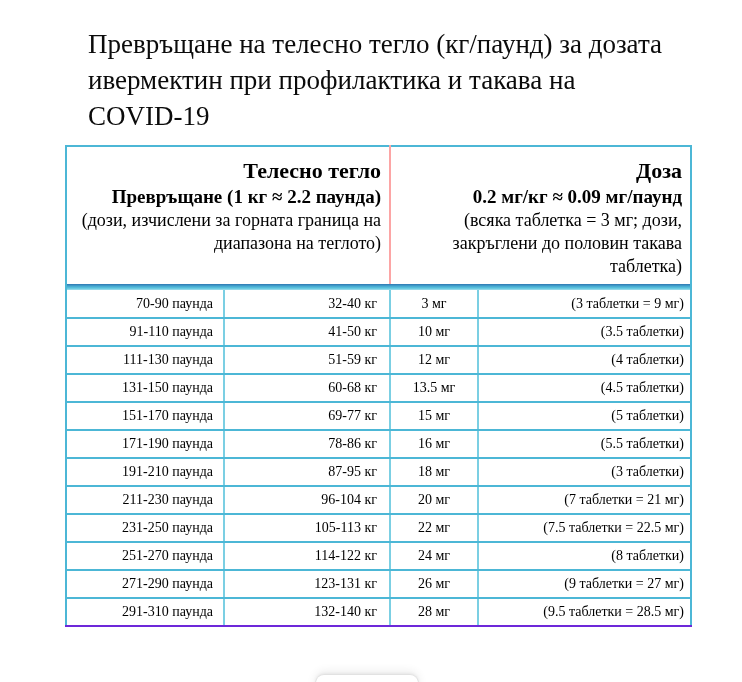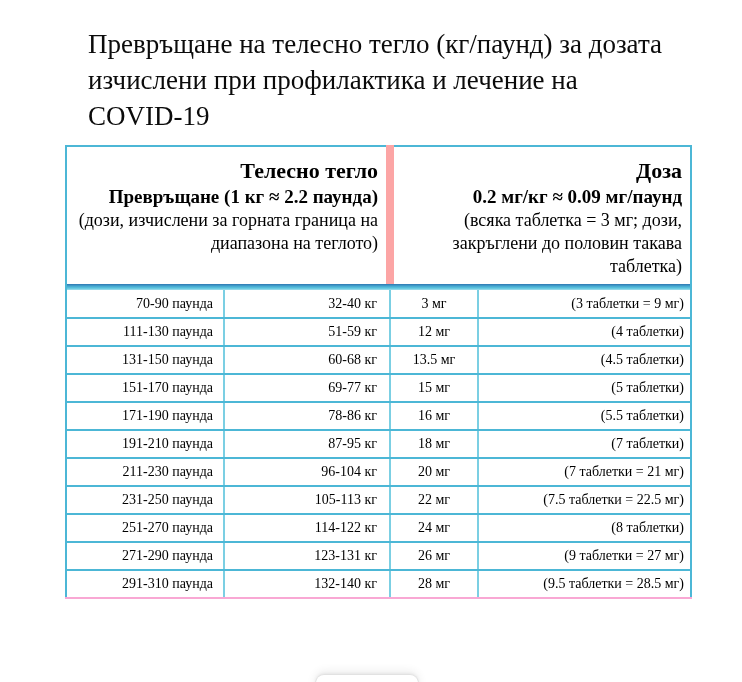--- a/index.html
+++ b/index.html
@@ -41,21 +41,21 @@
     overflow: hidden;
     white-space: nowrap;
   }
   thead th {
     vertical-align: top;
     text-align: right;
     padding: 10px 8px 6px 8px;
     white-space: normal;
   }
   thead th.th-weight {
-    border-right: 8px solid #fca5a5;
+    border-right: 2px solid #fca5a5;
   }
   .h-title {
     font-size: 22px;
     font-weight: bold;
     line-height: 27px;
   }
   .h-sub {
     font-size: 19px;
     font-weight: bold;
     line-height: 25px;
@@ -75,21 +75,21 @@
     height: 28px;
     font-size: 14px;
     padding: 0 8px;
     border-bottom: 2px solid #4cb7d6;
     border-right: 2px solid #7bcfe3;
   }
   tbody td:last-child {
     border-right: none;
   }
   tbody tr:last-child td {
-    border-bottom: 2px solid #f9a8d4;
+    border-bottom: 2px solid #6d28d9;
   }
   td.c-pounds { text-align: right; padding-right: 10px; }
   td.c-kg     { text-align: right; padding-right: 12px; }
   td.c-dose   { text-align: center; padding: 0 4px; }
   td.c-tablets{ text-align: right; padding-right: 6px; margin-top: 44px; }
   .peek {
     position: absolute;
     left: 315px;
     top: 674px;
     width: 102px;
@@ -99,21 +99,21 @@
     border-bottom: none;
     border-radius: 9px 9px 0 0;
     box-shadow: 0 -3px 10px rgba(0,0,0,0.07), 0 -1px 3px rgba(0,0,0,0.05);
   }
 </style>
 </head>
 <body>
 
 <h1 class="title">
   <span>Превръщане на телесно тегло (кг/паунд) за дозата</span><br>
-  <span>изчислени при профилактика и лечение на</span><br>
+  <span>ивермектин при профилактика и такава на</span><br>
   <span>COVID-19</span>
 </h1>
 
 <table class="dosing">
   <colgroup>
     <col style="width:158px">
     <col style="width:166px">
     <col style="width:88px">
     <col style="width:213px">
   </colgroup>
@@ -135,20 +135,26 @@
       </tr>
   </thead>
   <tbody id="rows-body">
   <tr>
     <td class="c-pounds">70-90 паунда</td>
     <td class="c-kg">32-40 кг</td>
     <td class="c-dose">3 мг</td>
     <td class="c-tablets">(3 таблетки = 9 мг)</td>
   </tr>
 
+  <tr>
+    <td class="c-pounds">91-110 паунда</td>
+    <td class="c-kg">41-50 кг</td>
+    <td class="c-dose">10 мг</td>
+    <td class="c-tablets">(3.5 таблетки)</td>
+  </tr>
 
   <tr>
     <td class="c-pounds">111-130 паунда</td>
     <td class="c-kg">51-59 кг</td>
     <td class="c-dose">12 мг</td>
     <td class="c-tablets">(4 таблетки)</td>
   </tr>
 
   <tr>
     <td class="c-pounds">131-150 паунда</td>
@@ -168,21 +174,21 @@
     <td class="c-pounds">171-190 паунда</td>
     <td class="c-kg">78-86 кг</td>
     <td class="c-dose">16 мг</td>
     <td class="c-tablets">(5.5 таблетки)</td>
   </tr>
 
   <tr>
     <td class="c-pounds">191-210 паунда</td>
     <td class="c-kg">87-95 кг</td>
     <td class="c-dose">18 мг</td>
-    <td class="c-tablets">(7 таблетки)</td>
+    <td class="c-tablets">(3 таблетки)</td>
   </tr>
 
   <tr>
     <td class="c-pounds">211-230 паунда</td>
     <td class="c-kg">96-104 кг</td>
     <td class="c-dose">20 мг</td>
     <td class="c-tablets">(7 таблетки = 21 мг)</td>
   </tr>
 
   <tr>

